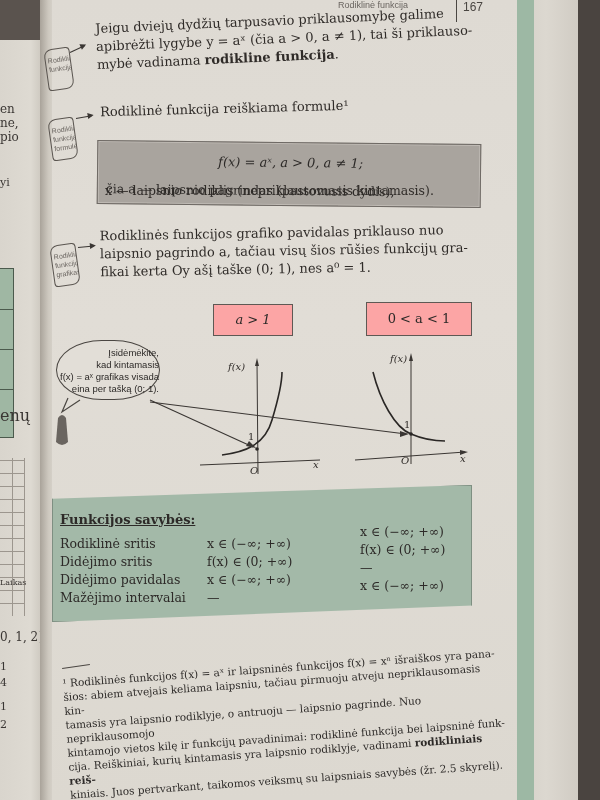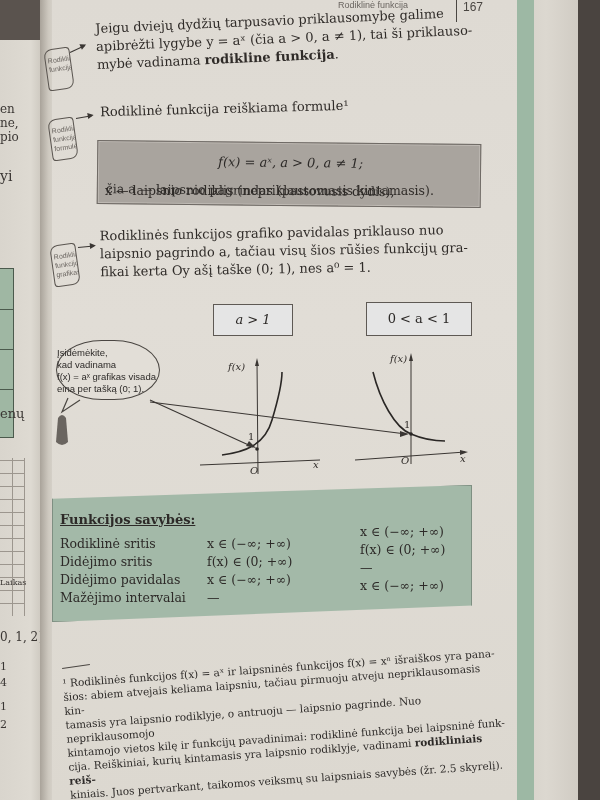--- a/index.html
+++ b/index.html
@@ -67,28 +67,28 @@
     .para b { font-weight:bold; }
     .formula-box {
       position:absolute; left:97px; top:142px; width:382px; height:62px;
       background:#a9a49e; border:1px solid #6f6a65; transform:rotate(0.6deg);
       box-shadow: 0 0 0 1px #bfbab4 inset;
     }
     .formula-box .f { position:absolute; left:120px; top:12px; font-style:italic; font-size:13px; }
     .formula-box .l1 { position:absolute; left:8px; top:40px; font-size:12.5px; }
 
     .case-box {
-      position:absolute; border:1px solid #5e5954; background:#e5e5e5;
+      position:absolute; border:1px solid #5e5954; background:#fca5a5;
       font-size:13px; font-style:italic; text-align:center;
     }
     .bubble {
       position:absolute; left:56px; top:340px; width:104px; height:60px;
       border:1.3px solid #4a4642; border-radius:52px/34px; background:#e2ded7;
       font-family:"Liberation Sans", sans-serif; font-size:9.5px; line-height:12px;
-      text-align:left; padding-top:6px; box-sizing:border-box;
+      text-align:right; padding-top:6px; box-sizing:border-box;
     }
     .figure-svg { position:absolute; left:0; top:0; }
 
     .props-box {
       position:absolute; left:52px; top:485px; width:418px; height:135px;
       background:#a3b9a8; border:1px solid #7e8f82;
       clip-path: polygon(0 10%, 100% 0, 100% 88%, 0 100%);
     }
     .props-title { position:absolute; left:60px; top:512px; font-weight:bold; font-size:13px;text-decoration:underline; }
     .prop-label { position:absolute; left:60px; font-size:12.5px; }
@@ -98,27 +98,27 @@
     .footnote { position:absolute; left:62px; top:660px; width:440px; font-size:10.5px; line-height:14px; transform:rotate(-4deg); transform-origin:left top; }
     .footnote b { font-weight:bold; }
   </style>
 </head>
 <body>
 
 <div class="left-page">
   <span class="frag" style="top:62px">en</span>
   <span class="frag" style="top:76px">ne,</span>
   <span class="frag" style="top:90px">pio</span>
-  <span class="frag" style="top:128px;font-size:14px">yi</span>
+  <span class="frag" style="top:136px;font-size:11px">yi</span>
   <div class="left-table">
     <div class="hl" style="top:40px"></div>
       <div class="hl" style="top:80px"></div>
       <div class="hl" style="top:120px"></div>
   </div>
-  <span class="frag" style="top:366px;font-size:13px">enų</span>
+  <span class="frag" style="top:366px;font-size:16px">enų</span>
   <div class="left-grid"></div>
   <span class="frag" style="top:538px;font-size:8px">Laikas</span>
   <span class="frag" style="top:590px">0, 1, 2}.</span>
   <span class="frag" style="top:620px;font-size:11px">1</span>
   <span class="frag" style="top:636px;font-size:11px">4</span>
   <span class="frag" style="top:660px;font-size:11px">1</span>
   <span class="frag" style="top:678px;font-size:11px">2</span>
 </div>
 
 <div class="spine"></div>
@@ -158,21 +158,21 @@
   <div>Rodiklinės funkcijos grafiko pavidalas priklauso nuo</div>
   <div>laipsnio pagrindo a, tačiau visų šios rūšies funkcijų gra-</div>
   <div>fikai kerta Oy ašį taške (0; 1), nes a⁰ = 1.</div>
 </div>
 
 <div class="case-box" style="left:213px;top:304px;width:78px;height:30px;line-height:30px">a &gt; 1</div>
 <div class="case-box" style="left:366px;top:302px;width:104px;height:32px;line-height:32px;font-style:normal">0 &lt; a &lt; 1</div>
 
 <div class="bubble">
   <div>Įsidėmėkite,</div>
-  <div>kad vadinama</div>
+  <div>kad kintamasis</div>
   <div>f(x) = aˣ grafikas visada</div>
   <div>eina per tašką (0; 1).</div>
 </div>
 
 <svg class="figure-svg" width="600" height="800">
 
   <path d="M68 398 L62 412 L80 400" fill="#e2ded7" stroke="#4a4642" stroke-width="1.2"></path>
   <path d="M58 418 q4 -6 8 0 l2 24 q-6 6 -12 0 z" fill="#6a6560"></path>
 
   <line x1="200" y1="465" x2="320" y2="460" stroke="#3a3633" stroke-width="1"></line>

